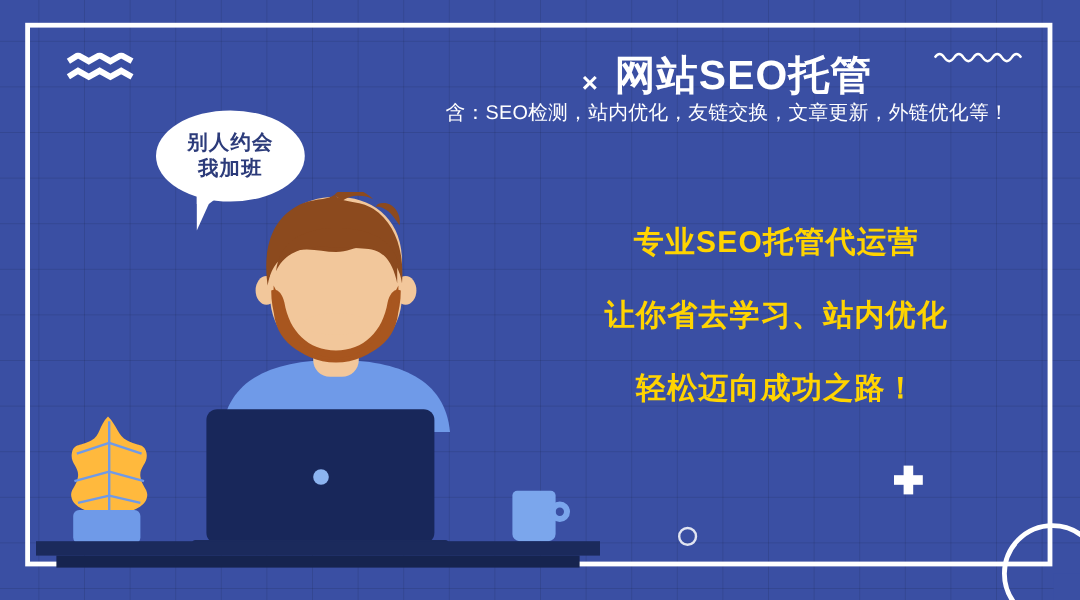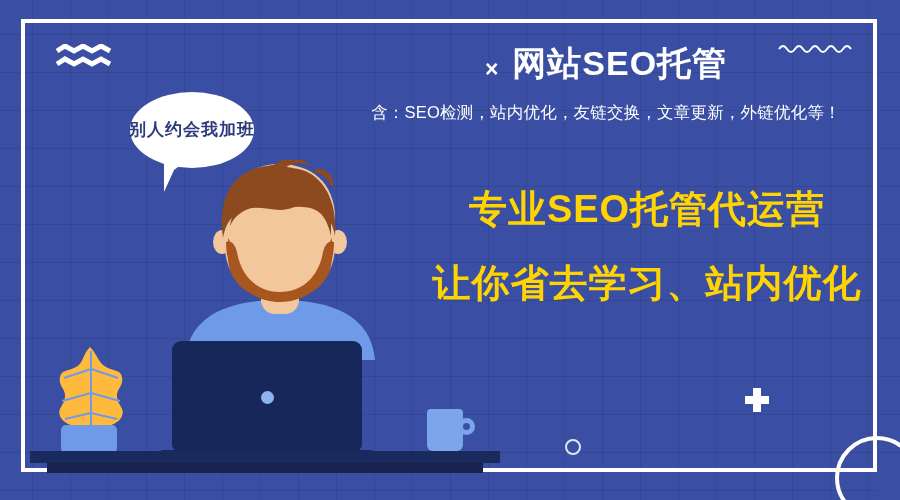--- a/index.html
+++ b/index.html
@@ -114,56 +114,57 @@
   }
   .main-title {
     color: #ffffff;
     font-size: 34px;
     font-weight: bold;
     letter-spacing: 1px;
     line-height: 1.12;
     white-space: nowrap;
   }
   .sub-title {
-    margin-top: 20px;
+    margin-top: 1px;
     color: #ffffff;
     font-size: 16.5px;
     letter-spacing: 0.2px;
     white-space: nowrap;
   }
 
   
   .slogans {
     position: absolute;
     left: 408px;
     top: 190px;
     width: 478px;
     text-align: center;
   }
   .slogan {
     color: #ffd400;
-    font-size: 38px;
+    font-size: 25px;
     font-weight: bold;
     letter-spacing: 1px;
     line-height: 1;
     margin-bottom: 36px;
     white-space: nowrap;
   }
   .slogan:last-child { margin-bottom: 0; }
 
   
   .bubble {
     position: absolute;
     left: 130px;
     top: 92px;
     width: 124px;
     height: 76px;
     background: #ffffff;
     border-radius: 50%;
     display: flex;
+    flex-direction: column;
     align-items: center;
     justify-content: center;
   }
   .bubble-line {
     color: #2c3b7a;
     font-size: 17px;
     font-weight: bold;
     letter-spacing: 1px;
     line-height: 1.32;
     white-space: nowrap;
@@ -322,15 +323,16 @@
     <div class="title-row">
       <span class="title-x">×</span>
       <span class="main-title">网站SEO托管</span>
     </div>
     <div class="sub-title">含：SEO检测，站内优化，友链交换，文章更新，外链优化等！</div>
   </div>
 
   <div class="slogans">
     <div class="slogan">专业SEO托管代运营</div>
     <div class="slogan">让你省去学习、站内优化</div>
+    <div class="slogan">轻松迈向成功之路！</div>
   </div>
 
 </div>
 
 </body></html>

